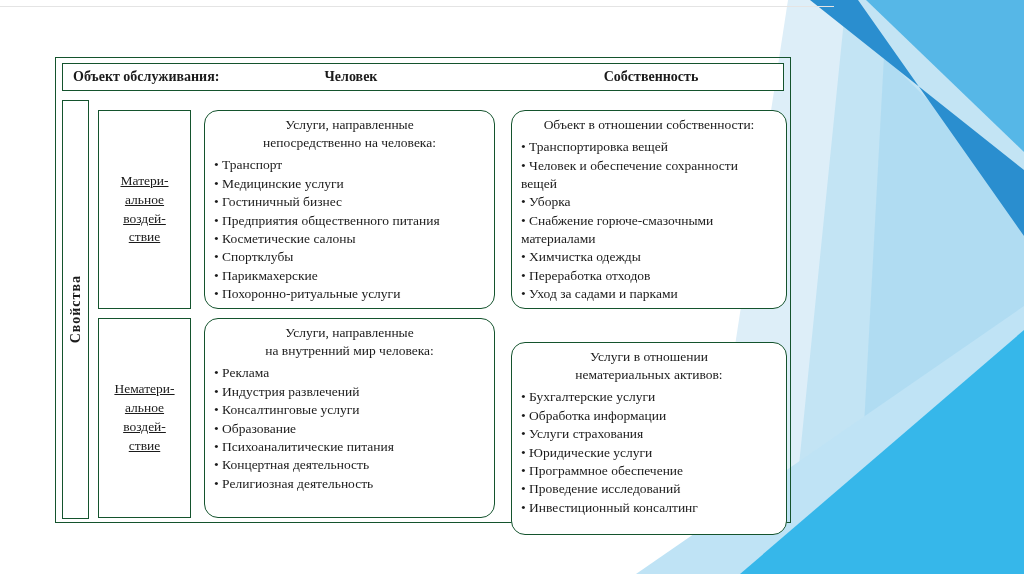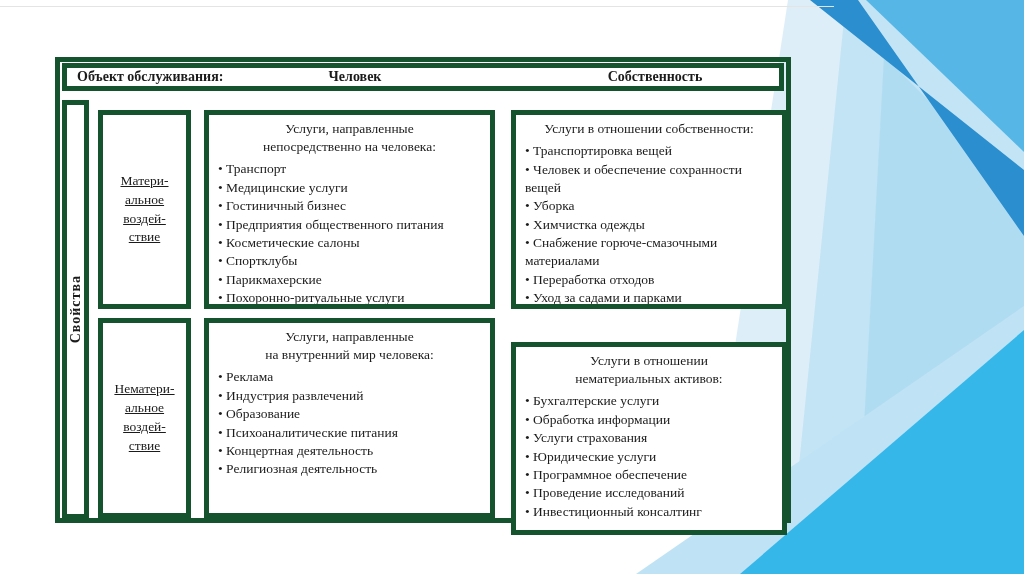--- a/index.html
+++ b/index.html
@@ -2,34 +2,34 @@
 <html><head>
 <meta charset="utf-8">
 <style>
   html,body{margin:0;padding:0;background:#ffffff;}
   .slide{
     position:relative;width:1024px;height:574px;background:#ffffff;overflow:hidden;
     font-family:"Liberation Serif","DejaVu Serif",serif;color:#1b1b1b;
   }
   .bg{position:absolute;left:0;top:0;width:1024px;height:574px;z-index:0;}
   .top-rule{position:absolute;left:0;top:6px;width:834px;height:1px;background:#e4e4e4;z-index:1;}
-  .box{position:absolute;border:5px solid #14532d;background:#ffffff;box-sizing:border-box;z-index:2;}
+  .box{position:absolute;border:1px solid #14532d;background:#ffffff;box-sizing:border-box;z-index:2;}
   .outer-box{left:55px;top:57px;width:736px;height:466px;background:transparent;}
   .header-box{left:62px;top:63px;width:722px;height:28px;display:flex;align-items:center;}
   .hdr-label{padding-left:10px;font-weight:bold;font-size:14px;}
   .hdr-col{position:absolute;top:50%;transform:translate(-50%,-50%);font-weight:bold;font-size:14px;white-space:nowrap;}
   .hdr-col1{left:288px;}
   .hdr-col2{left:588px;}
   .props-box{left:62px;top:100px;width:27px;height:419px;display:flex;align-items:center;justify-content:center;}
   .vertical-label{writing-mode:vertical-rl;transform:rotate(180deg);font-weight:bold;font-size:14px;letter-spacing:1px;}
   .row-label{display:flex;align-items:center;justify-content:center;text-align:center;text-decoration:underline;}
   .row-label span{white-space:pre-line;font-size:13.5px;line-height:1.4;}
   .row-label-1{left:98px;top:110px;width:93px;height:199px;}
   .row-label-2{left:98px;top:318px;width:93px;height:200px;}
-  .cell{overflow:hidden;}
+  .cell{overflow:hidden;border-radius:14px;}
   .cell-r1c1{left:204px;top:110px;width:291px;height:199px;}
   .cell-r1c2{left:511px;top:110px;width:276px;height:199px;}
   .cell-r2c1{left:204px;top:318px;width:291px;height:200px;}
   .cell-r2c2{left:511px;top:318px;width:276px;height:193px;margin-top:24px;}
   .cell-title{text-align:center;white-space:pre-line;font-size:13.5px;line-height:1.35;padding:5px 6px 2px;}
   .cell-list{padding:2px 22px 4px 9px;font-size:13.5px;}
   .bullet-item{line-height:1.36;}
 </style>
 </head>
 <body>
@@ -83,38 +83,39 @@
         <div class="bullet-item">• Гостиничный бизнес</div>
         <div class="bullet-item">• Предприятия общественного питания</div>
         <div class="bullet-item">• Косметические салоны</div>
         <div class="bullet-item">• Спортклубы</div>
         <div class="bullet-item">• Парикмахерские</div>
         <div class="bullet-item">• Похоронно-ритуальные услуги</div>
       </div>
   </div>
 
   <div class="box cell cell-r1c2">
-    <div class="cell-title">Услуги в отношении собственности:</div>
+    <div class="cell-title">Объект в отношении собственности:</div>
     <div class="cell-list">
         <div class="bullet-item">• Транспортировка вещей</div>
         <div class="bullet-item">• Человек и обеспечение сохранности вещей</div>
         <div class="bullet-item">• Уборка</div>
+        <div class="bullet-item">• Снабжение горюче-смазочными материалами</div>
         <div class="bullet-item">• Химчистка одежды</div>
-        <div class="bullet-item">• Снабжение горюче-смазочными материалами</div>
         <div class="bullet-item">• Переработка отходов</div>
         <div class="bullet-item">• Уход за садами и парками</div>
       </div>
   </div>
 
   <div class="box cell cell-r2c1">
     <div class="cell-title">Услуги, направленные
 на внутренний мир человека:</div>
     <div class="cell-list">
         <div class="bullet-item">• Реклама</div>
         <div class="bullet-item">• Индустрия развлечений</div>
+        <div class="bullet-item">• Консалтинговые услуги</div>
         <div class="bullet-item">• Образование</div>
         <div class="bullet-item">• Психоаналитические питания</div>
         <div class="bullet-item">• Концертная деятельность</div>
         <div class="bullet-item">• Религиозная деятельность</div>
       </div>
   </div>
 
   <div class="box cell cell-r2c2">
     <div class="cell-title">Услуги в отношении
 нематериальных активов:</div>

